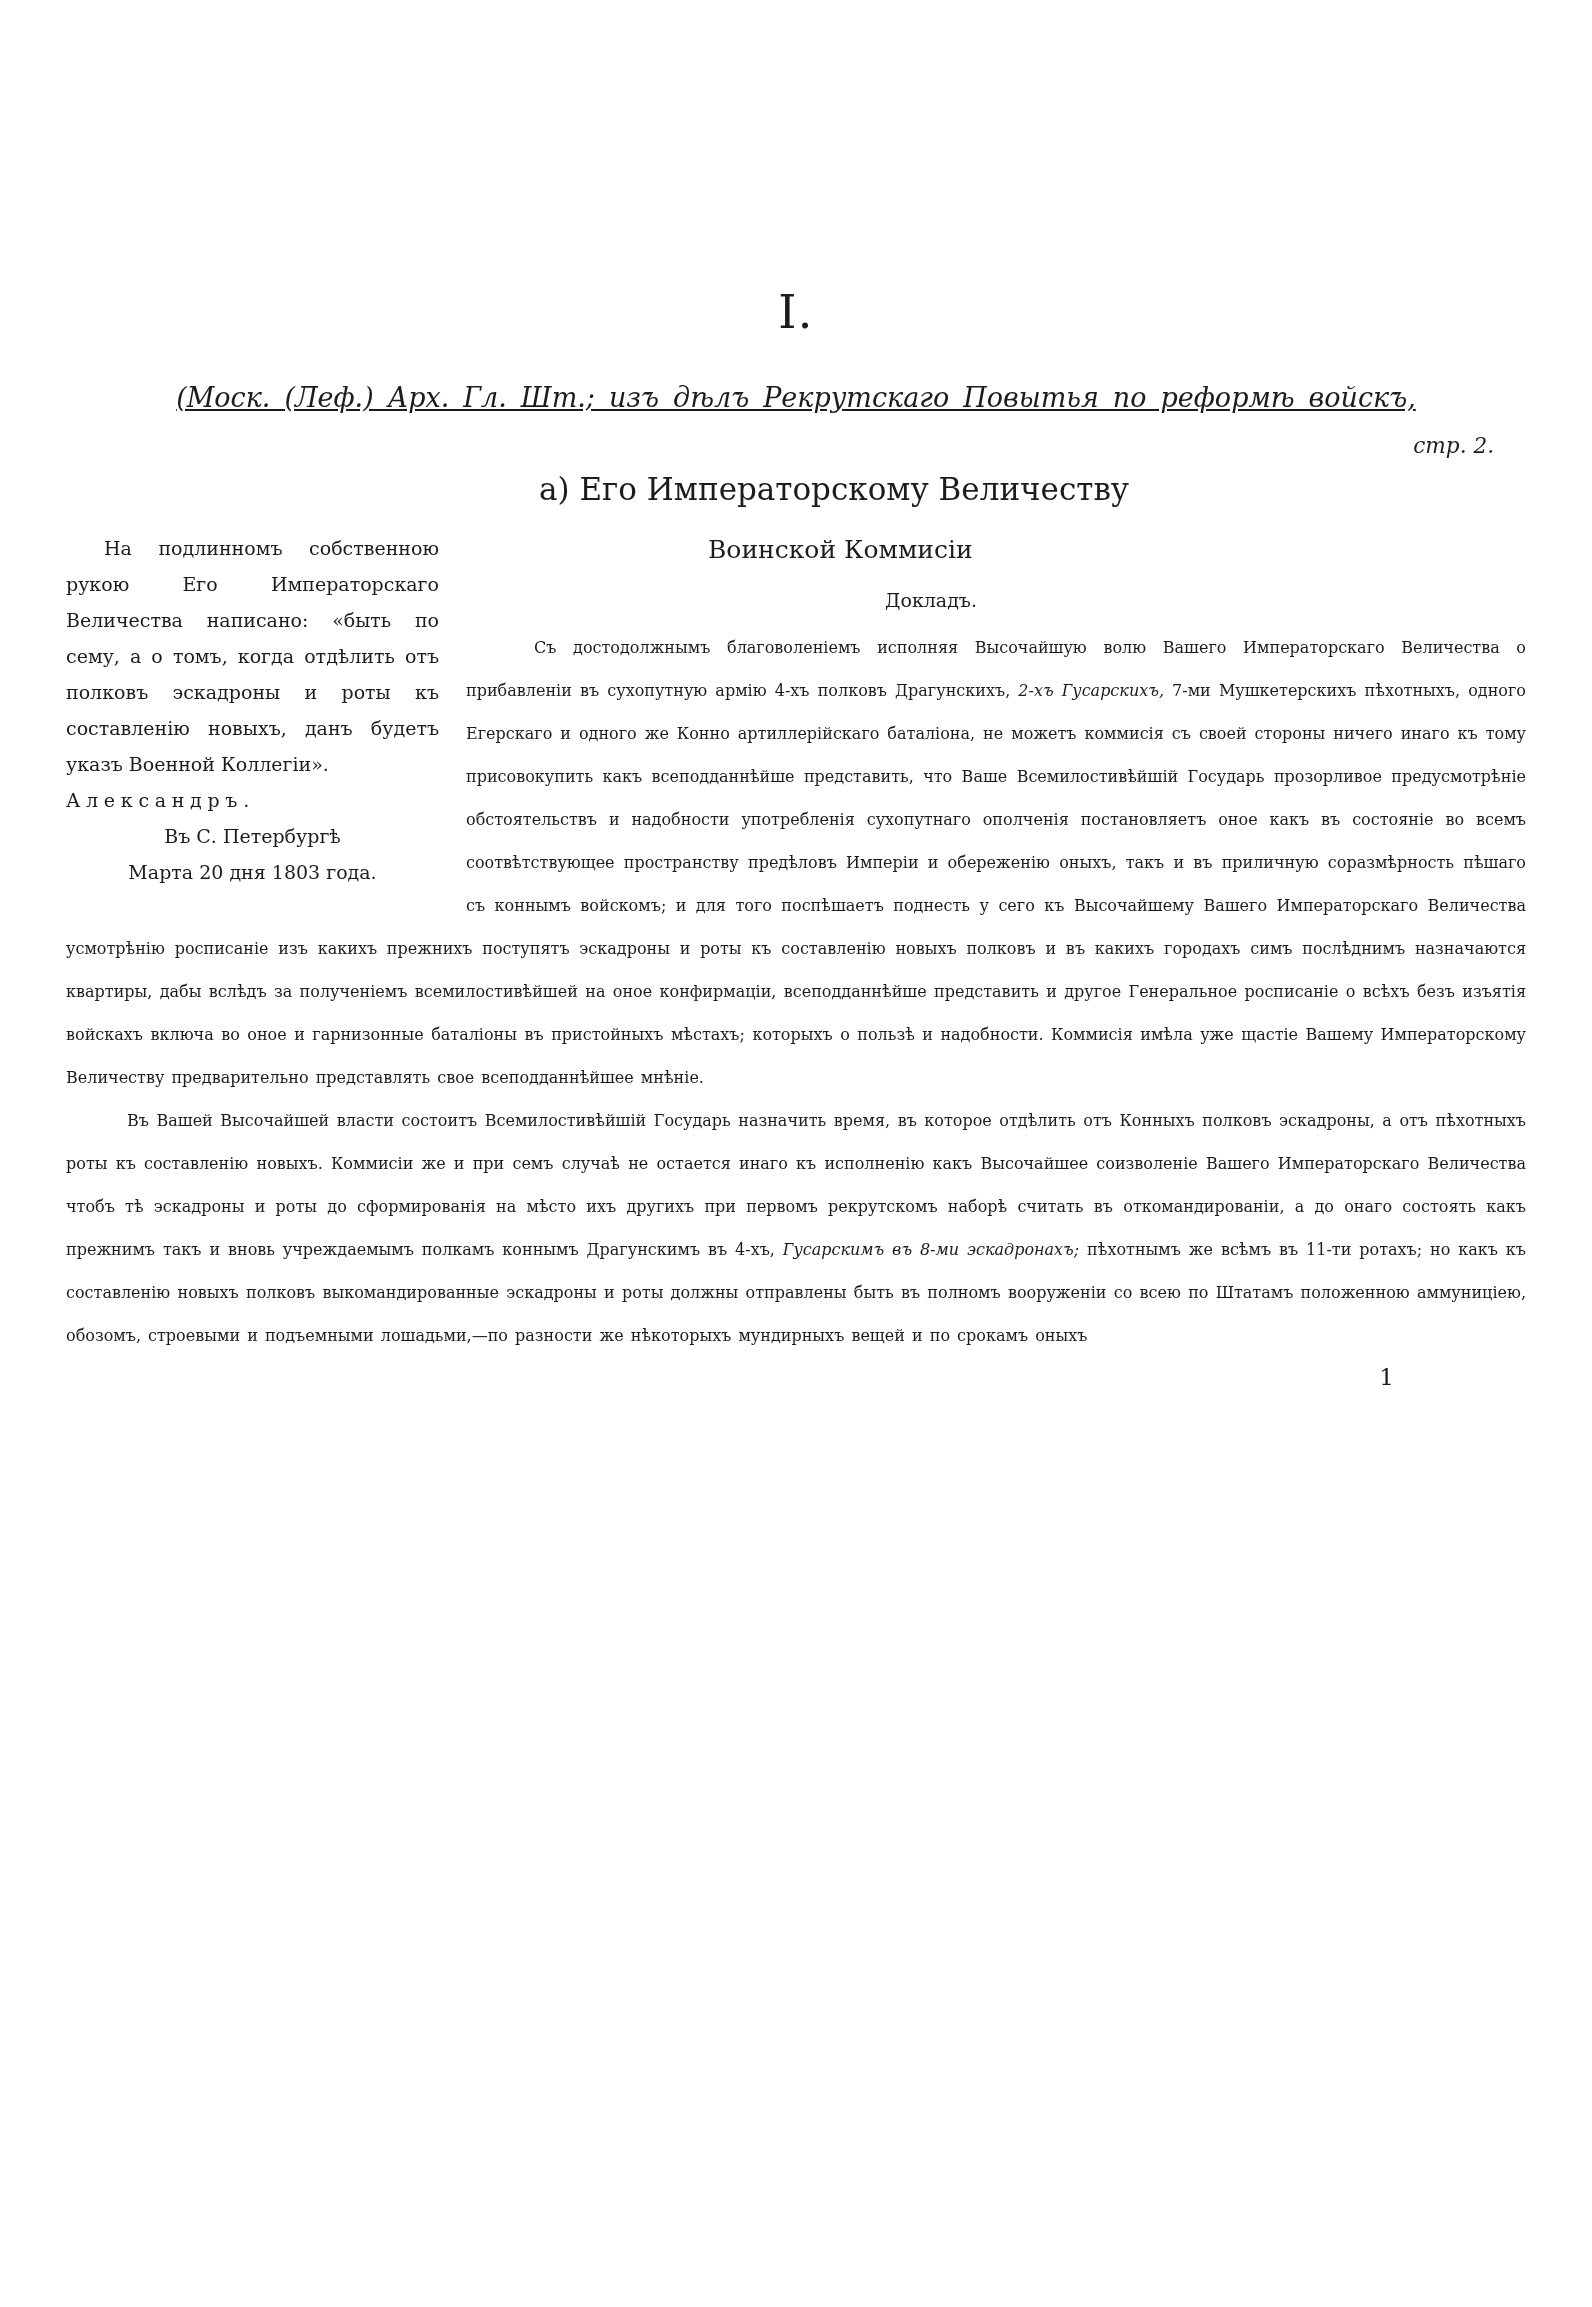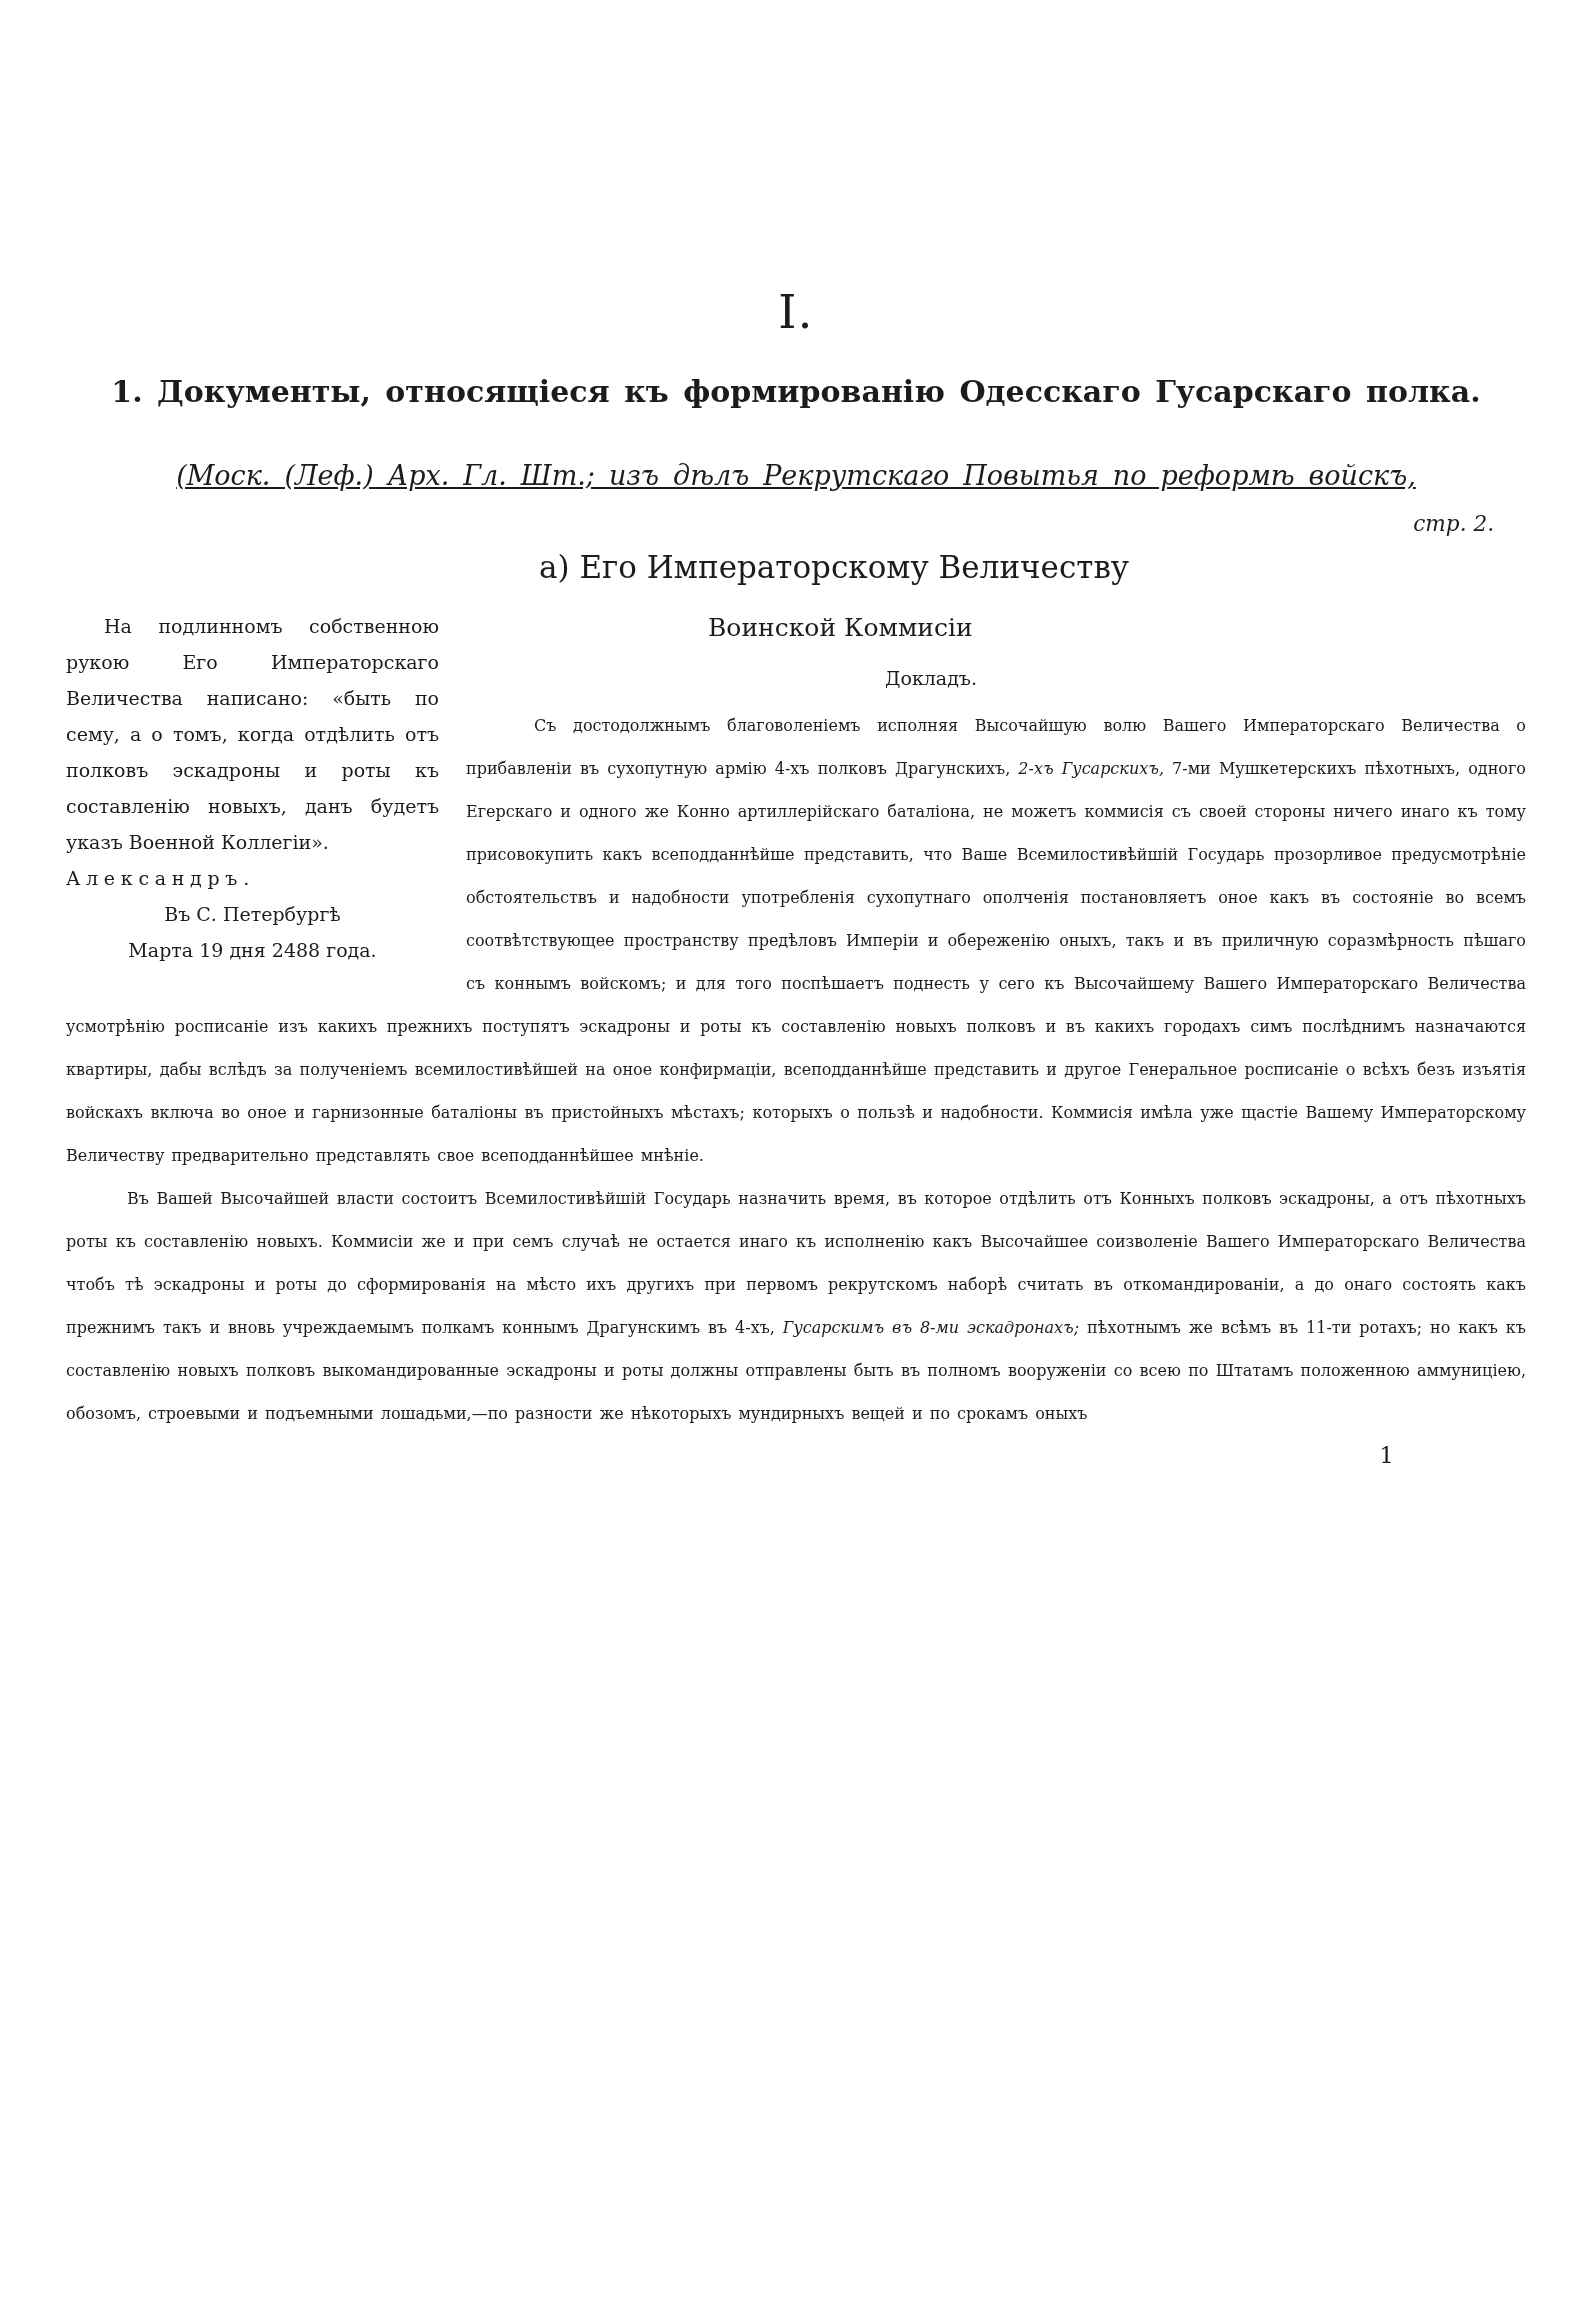--- a/index.html
+++ b/index.html
@@ -105,35 +105,34 @@
   }
 </style>
 </head>
 <body>
 
 <div class="page">
   <div class="content">
 
     <div class="roman">I.</div>
 
-    <h1 class="doc-heading">1. Документы, относящіеся къ формированію Одесскаго Гусарскаго полка.</h1>
 
     <div class="citation">
       <div>(Моск. (Леф.) Арх. Гл. Шт.; изъ дѣлъ Рекрутскаго Повытья по реформѣ войскъ,</div>
     </div>
 
     <div class="page-ref">стр. 2.</div>
 
     <div class="addr">а) Его Императорскому Величеству</div>
 
     <div class="margin-note">
       <p class="mn-text">На подлинномъ собственною рукою Его Императорскаго Величества написано: «быть по сему, а о томъ, когда отдѣлить отъ полковъ эскадроны и роты къ составленію новыхъ, данъ будетъ указъ Военной Коллегіи».</p>
       <div class="mn-sig">Александръ.</div>
       <div class="mn-place">Въ С. Петербургѣ</div>
-      <div class="mn-date">Марта 19 дня 2488 года.</div>
+      <div class="mn-date">Марта 20 дня 1803 года.</div>
     </div>
 
     <div class="to-line">Воинской Коммисіи</div>
 
     <div class="doc-title">Докладъ.</div>
 
     <p class="body p1">
       <span>Съ достодолжнымъ благоволеніемъ исполняя Высочайшую волю Вашего Императорскаго Величества о прибавленіи въ сухопутную армію 4-хъ полковъ Драгунскихъ, </span><i>2-хъ Гусарскихъ,</i><span> 7-ми Мушкетерскихъ пѣхотныхъ, одного Егерскаго и одного же Конно артиллерійскаго баталіона, не можетъ коммисія съ своей стороны ничего инаго къ тому присовокупить какъ всеподданнѣйше представить, что Ваше Всемилостивѣйшій Государь прозорливое предусмотрѣніе обстоятельствъ и надобности употребленія сухопутнаго ополченія постановляетъ оное какъ въ состояніе во всемъ соотвѣтствующее пространству предѣловъ Имперіи и обереженію оныхъ, такъ и въ приличную соразмѣрность пѣшаго съ коннымъ войскомъ; и для того поспѣшаетъ поднесть у сего къ Высочайшему Вашего Императорскаго Величества усмотрѣнію росписаніе изъ какихъ прежнихъ поступятъ эскадроны и роты къ составленію новыхъ полковъ и въ какихъ городахъ симъ послѣднимъ назначаются квартиры, дабы вслѣдъ за полученіемъ всемилостивѣйшей на оное конфирмаціи, всеподданнѣйше представить и другое Генеральное росписаніе о всѣхъ безъ изъятія войскахъ включа во оное и гарнизонные баталіоны въ пристойныхъ мѣстахъ; которыхъ о пользѣ и надобности. Коммисія имѣла уже щастіе Вашему Императорскому Величеству предварительно представлять свое всеподданнѣйшее мнѣніе.</span>
     </p>
 

